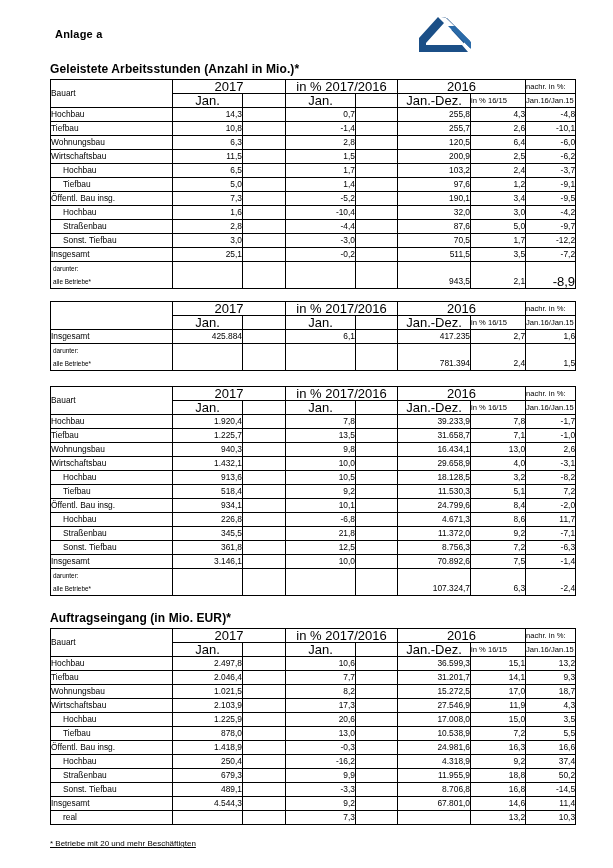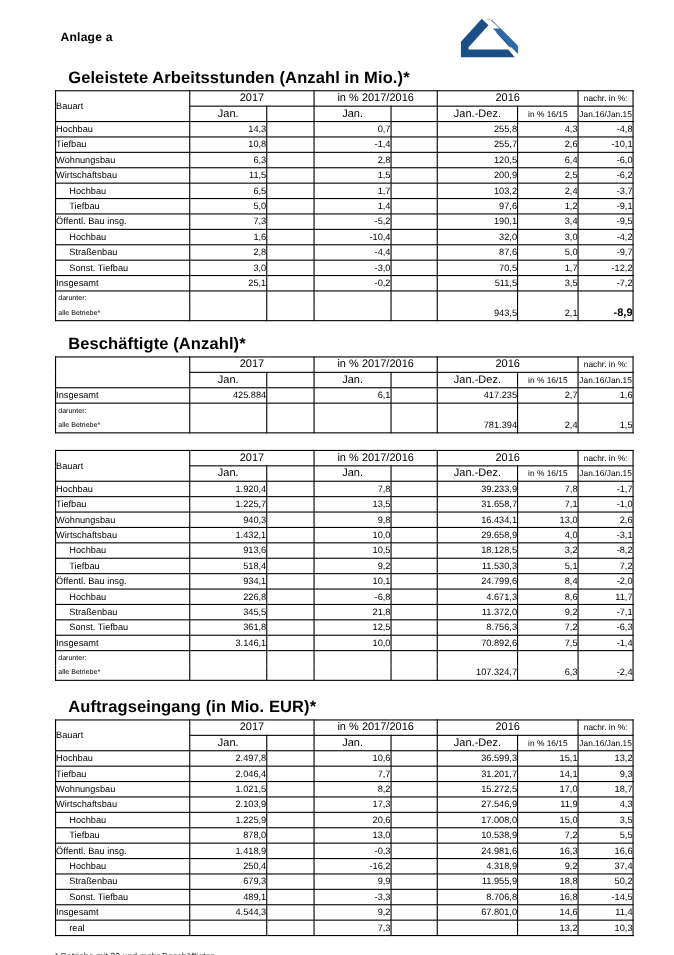--- a/index.html
+++ b/index.html
@@ -69,23 +69,23 @@
     font-weight: bold;
     letter-spacing: 1.15px;
     color: #9aa7b4;
     margin-top: 1.5px;
   }
   
   .section {
     margin: 0 38px 0 50px;
   }
   .sec-title {
-    font-size: 15px;
+    font-size: 12px;
     font-weight: bold;
-    margin: 0 0 3px 12px;
+    margin: 0 0 3px 0;
     letter-spacing: 0.1px;
   }
   .sp-1 { height: 12px; }
   .sp-2 { height: 15px; }
   .sp-3 { height: 15px; }
 
   table.stat {
     border-collapse: collapse;
     width: 525px;
     table-layout: fixed;
@@ -104,22 +104,22 @@
   
   col.c-label { width: 122px; }
   col.c-v1    { width: 70px; }
   col.c-b1    { width: 43px; }
   col.c-v2    { width: 70px; }
   col.c-b2    { width: 42px; }
   col.c-v3    { width: 73px; }
   col.c-v4    { width: 55px; }
   col.c-v5    { width: 50px; }
 
-  .th-center { text-align: center; font-size: 10px; }
-  .th-center-sm { text-align: center; font-size: 7.6px; }
+  .th-center { text-align: center; font-size: 13px; }
+  .th-center-sm { font-size: 7.6px; }
   .lbl {
     text-align: left;
     padding-left: 3px;
   }
   .lbl.indent { padding-left: 12px; }
   .num {
     text-align: right;
     padding-right: 4px;
   }
   .blank {}
@@ -309,30 +309,29 @@
             <td class="num" style="border-bottom: none;"></td>
           </tr>
           <tr class="row-small">
             <td class="lbl" style="border-top: none;">alle Betriebe*</td>
             <td class="num" style="border-top: none; font-size: 8.4px;"></td>
             <td class="blank" style="border-top: none; font-size: 8.4px;"></td>
             <td class="num" style="border-top: none; font-size: 8.4px;"></td>
             <td class="blank" style="border-top: none; font-size: 8.4px;"></td>
             <td class="num" style="border-top: none; font-size: 8.4px;">943,5</td>
             <td class="num" style="border-top: none; font-size: 8.4px;">2,1</td>
-            <td class="num" style="border-top: none; font-size: 10px; font-weight: bold;">-8,9</td>
+            <td class="num" style="border-top: none; font-size: 13px;">-8,9</td>
           </tr>
         </tbody>
     </table>
   </div>
 
   <div class="sp-1"></div>
 
   <div class="section">
-    <div class="sec-title">Beschäftigte (Anzahl)*</div>
     <table class="stat">
       <colgroup>
         <col class="c-label">
           <col class="c-v1">
           <col class="c-b1">
           <col class="c-v2">
           <col class="c-b2">
           <col class="c-v3">
           <col class="c-v4">
           <col class="c-v5">

